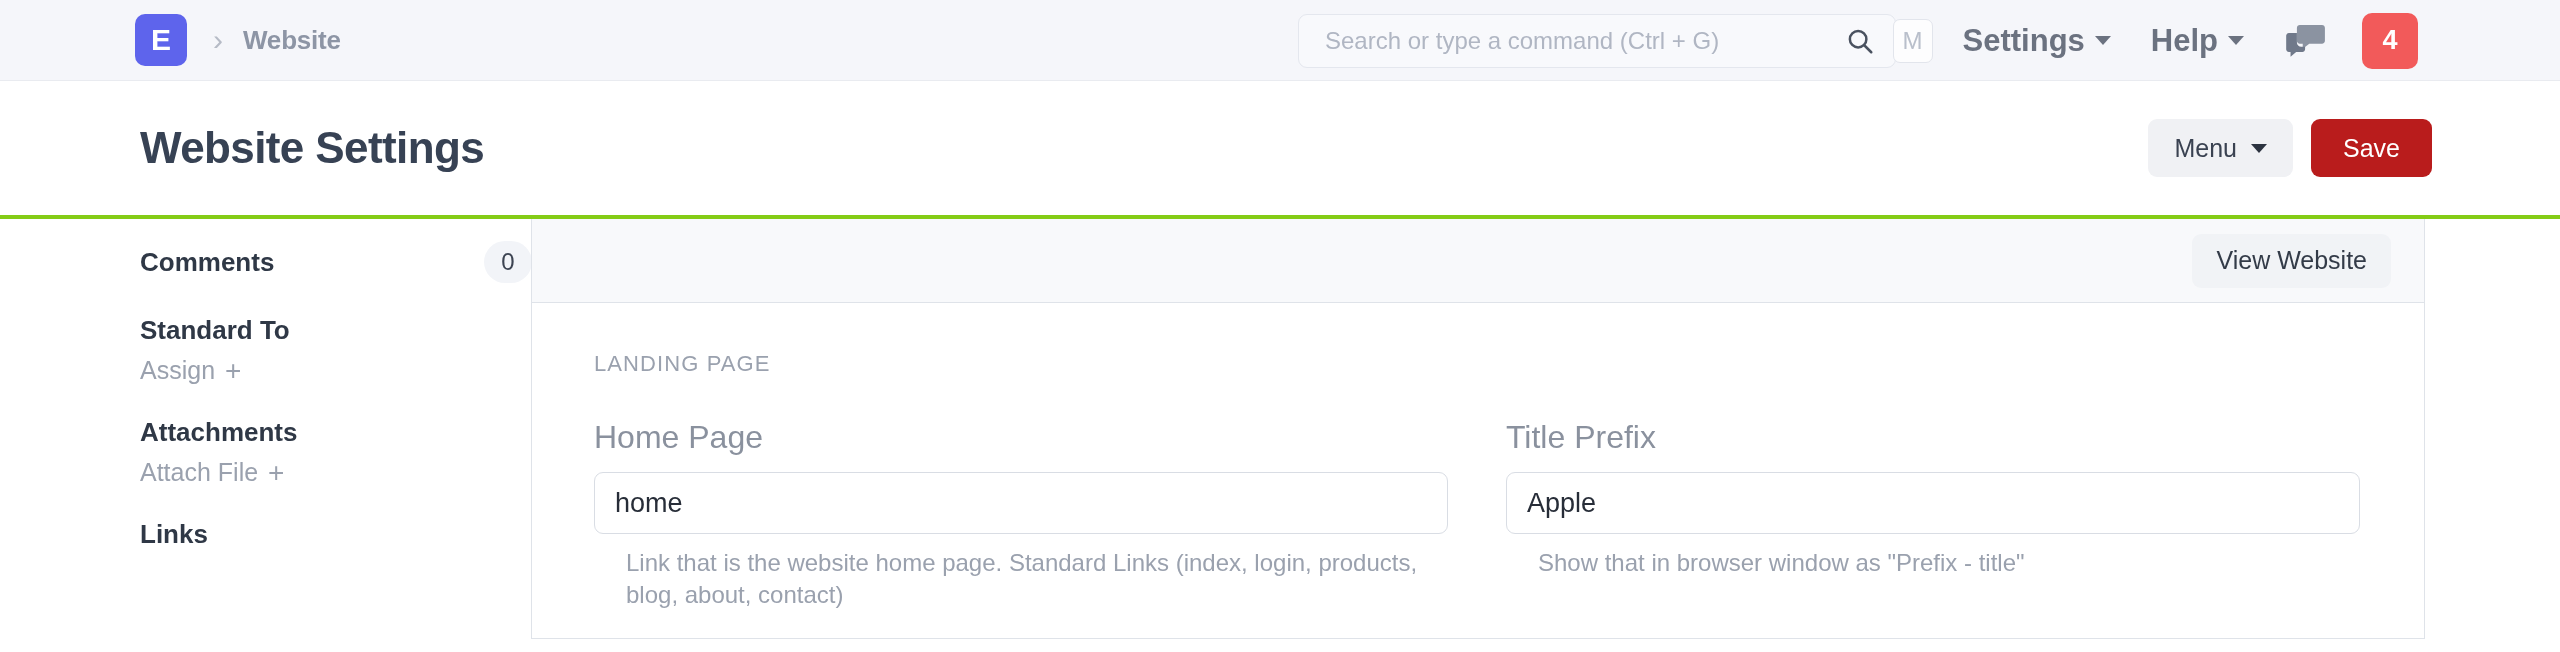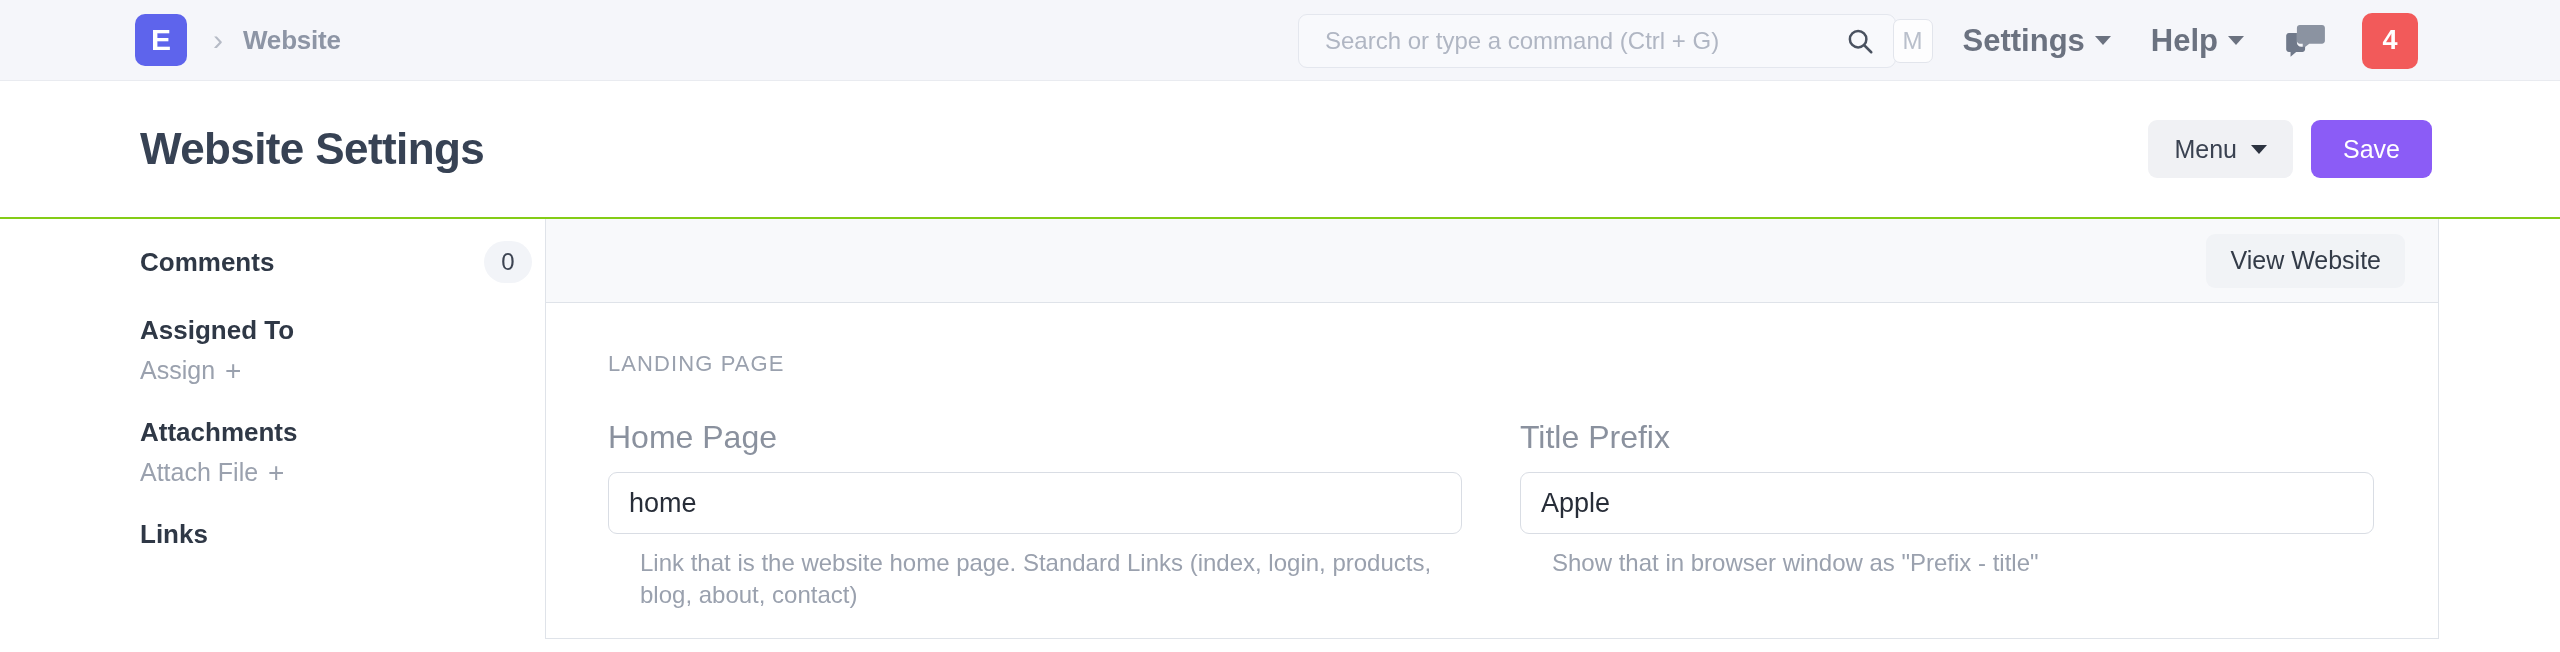--- a/index.html
+++ b/index.html
@@ -106,21 +106,21 @@
     border-radius: 10px;
     display: flex; align-items: center; justify-content: center;
     color: #ffffff; font-size: 27px; font-weight: bold;
   }
 
   
   .titlebar {
     position: relative;
     height: 138px;
     background: #ffffff;
-    border-bottom: 2px solid #84cc16;
+    border-bottom: 4px solid #84cc16;
     display: flex; align-items: center;
   }
   .page-title {
     position: absolute;
     left: 140px;
     font-size: 44px;
     font-weight: bold;
     color: #374254;
     letter-spacing: -0.6px;
   }
@@ -135,21 +135,21 @@
     padding: 0 26px;
     height: 58px;
     display: flex; align-items: center; gap: 14px;
     font-family: "Liberation Sans", sans-serif;
     font-size: 25px;
     color: #3a4251;
     cursor: pointer;
   }
   .btn-menu .caret { border-top-color: #2c3340; }
   .btn-save {
-    background: #8b5cf6;
+    background: #b91c1c;
     border: none; border-radius: 9px;
     padding: 0 32px;
     height: 58px;
     display: flex; align-items: center;
     font-family: "Liberation Sans", sans-serif;
     font-size: 25px;
     color: #ffffff;
     cursor: pointer;
   }
 
@@ -190,21 +190,21 @@
     cursor: pointer;
     margin-top: 10px;
     text-align: right;
   }
   .plus { font-size: 28px; line-height: 1; color: #9aa1ae; }
   .gap-lg { height: 32px; }
 
   
   .card {
     position: absolute;
-    left: 545px;
+    left: 531px;
     top: 0;
     width: 1894px;
     height: 420px;
     background: #ffffff;
     border-left: 1px solid #dfe3e9;
     border-right: 1px solid #dfe3e9;
     border-bottom: 1px solid #dfe3e9;
   }
   .card-toolbar {
     height: 84px;
@@ -313,21 +313,21 @@
 
   <div class="sidebar">
     <div class="side-row">
       <span class="side-head">Comments</span>
       <span class="count-pill">0</span>
     </div>
 
     <div class="gap-lg"></div>
 
     <div>
-      <div class="side-head">Assigned To</div>
+      <div class="side-head">Standard To</div>
       <div class="side-action">
         <span>Assign</span>
         <span class="plus">+</span>
       </div>
     </div>
 
     <div class="gap-lg"></div>
 
     <div>
       <div class="side-head">Attachments</div>

